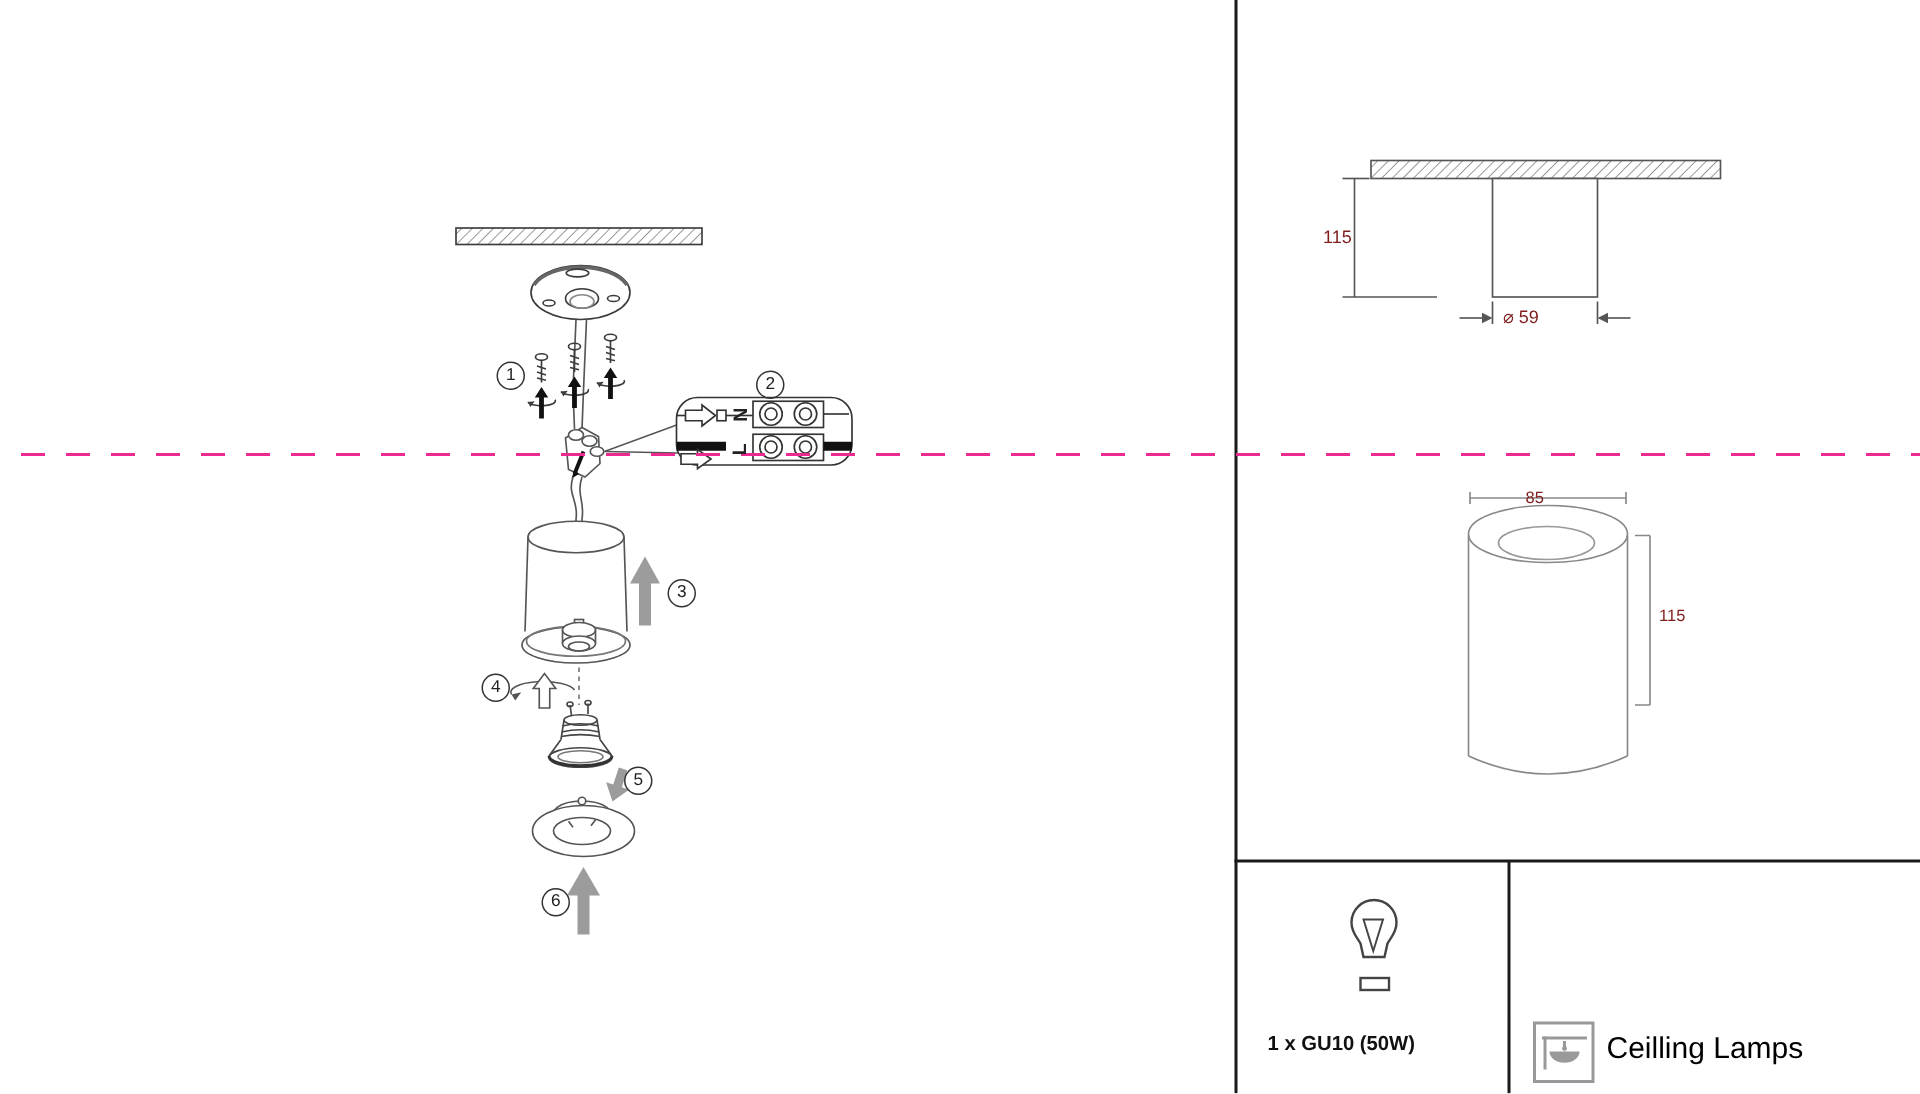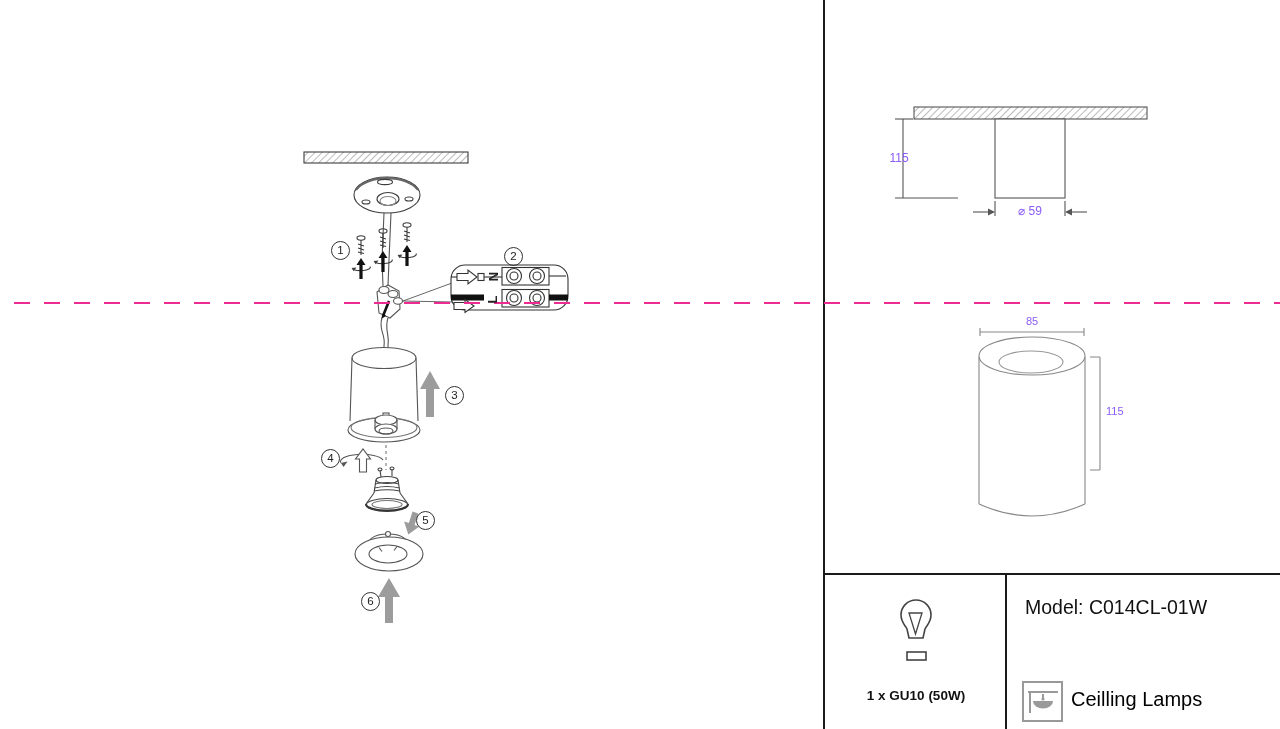--- a/index.html
+++ b/index.html
@@ -14,24 +14,24 @@
   }
   .txt{position:absolute;z-index:4;}
   .step-badge{
     position:absolute;z-index:4;width:17px;height:17px;border:1.2px solid #333;border-radius:50%;
     font-size:11.5px;line-height:16px;text-align:center;color:#222;background:transparent;
   }
   .term-label{
     position:absolute;z-index:4;font-size:13px;font-weight:700;color:#222;
     transform:rotate(-90deg);transform-origin:center center;
   }
-  .dim-label{font-size:12px;color:#8b5cf6;text-align:center;}
+  .dim-label{font-size:12px;color:#7f1d1d;}
   .dim-label.small{font-size:11px;}
   .spec-bulb-label{
-    left:845px;top:688px;width:142px;text-align:center;
+    left:845px;top:688px;width:142px;text-align:left;
     font-size:13.5px;font-weight:700;color:#111;
   }
   .model-block{left:1025px;top:594px;width:250px;}
   .model-block span{display:block;font-size:19.5px;line-height:27.5px;color:#111;}
   .category-label{left:1071px;top:688px;font-size:20px;color:#000000;}
 </style>
 </head>
 <body>
 
 <div class="screen">
@@ -231,24 +231,23 @@
   <span class="step-badge" style="left:445px;top:386px;">3</span>
   <span class="step-badge" style="left:321px;top:449px;">4</span>
   <span class="step-badge" style="left:416px;top:511px;">5</span>
   <span class="step-badge" style="left:361px;top:592px;">6</span>
 
   <span class="term-label" style="left:489px;top:269px;">N</span>
   <span class="term-label" style="left:489px;top:292px;">L</span>
 
   <span class="txt dim-label" style="left:882px;top:151px;width:34px;">115</span>
   <span class="txt dim-label" style="left:1002px;top:204px;width:56px;">⌀ 59</span>
-  <span class="txt dim-label small" style="left:1017px;top:315px;width:30px;">85</span>
+  <span class="txt dim-label small" style="left:1017px;top:326px;width:30px;">85</span>
   <span class="txt dim-label small" style="left:1106px;top:405px;">115</span>
 
   <span class="txt spec-bulb-label">1 x GU10 (50W)</span>
 
   <div class="txt model-block">
-    <span>Model: C014CL-01W</span>
   </div>
 
   <span class="txt category-label">Ceilling Lamps</span>
 
 </div>
 
 </body></html>

